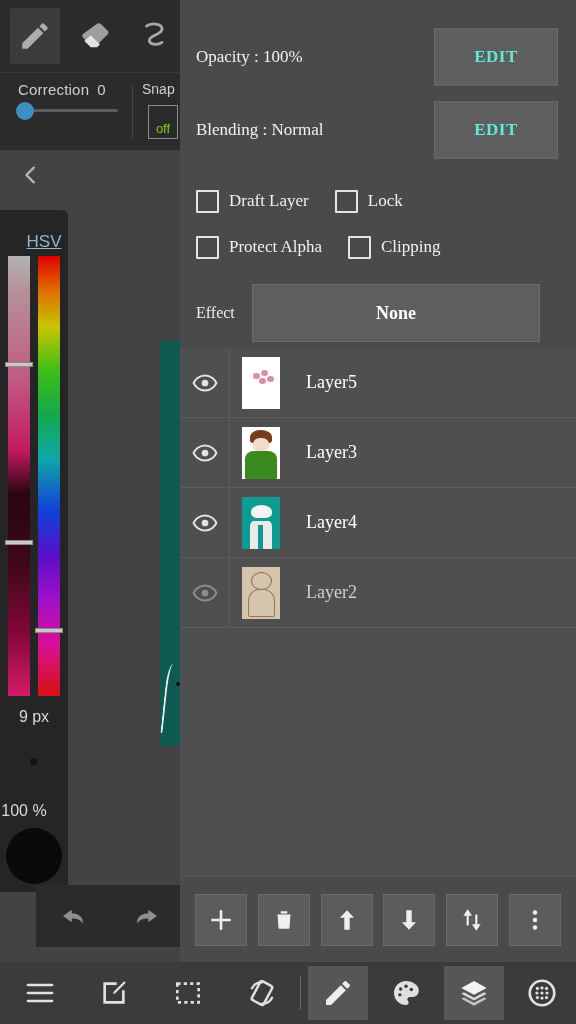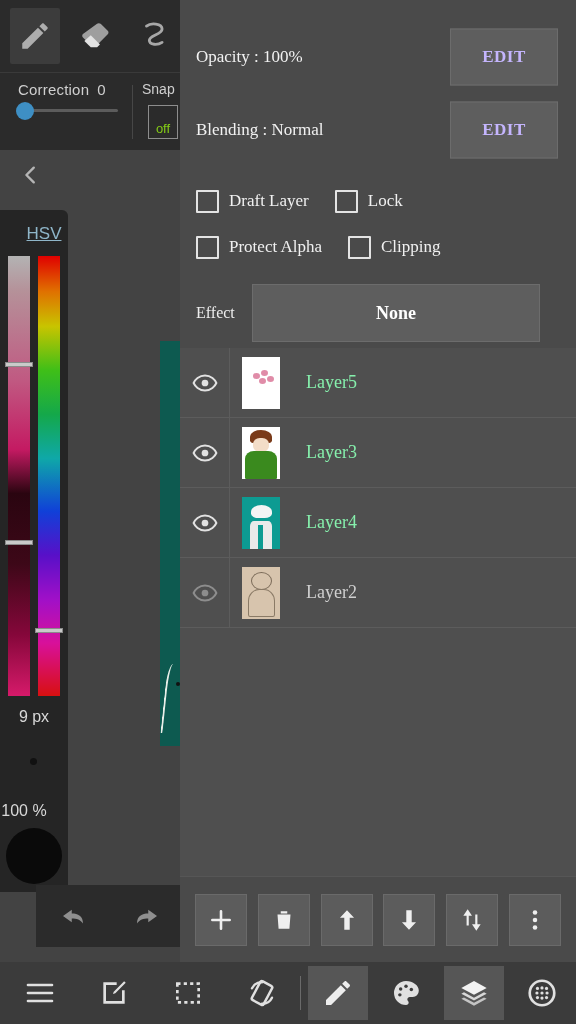--- a/index.html
+++ b/index.html
@@ -84,21 +84,21 @@
     display: flex; align-items: center; justify-content: center;
   }
   .back-chevron svg { width: 22px; height: 22px; }
 
   
   .hsv-panel {
     position: absolute; left: 0; top: 210px; width: 68px; height: 682px;
     background: #252525; border-radius: 0 6px 6px 0;
   }
   .hsv-title {
-    position: absolute; left: 0; top: 14px; width: 88px;
+    position: absolute; left: 0; top: 22px; width: 88px;
     text-align: center; font-size: 17px; color: #8fb6c9;
     text-decoration: underline;
   }
   .sv-bar {
     position: absolute; left: 8px; top: 46px; width: 22px; height: 440px;
     background: linear-gradient(to bottom,
       #b3b3b3 0%, #b59199 8%, #c05a82 28%, #c41a62 44%,
       #2a0510 54%, #3d0818 70%, #85073a 86%, #d61a6a 100%);
   }
   .hue-bar {
@@ -147,24 +147,24 @@
     background: #4a4a4a;
     font-family: Liberation Serif, serif;
   }
   .prop-row { position: relative; height: 73px; }
   .prop-label {
     position: absolute; left: 16px; top: 50%; transform: translateY(-50%);
     font-size: 17px; color: #f2f2f2;
   }
   .edit-btn {
     position: absolute; right: 18px; top: 50%; transform: translateY(-50%);
-    width: 108px; height: 57px; background: #5e5e5e;
+    width: 124px; height: 57px; background: #5e5e5e;
     border: 1px solid #6c6c6c;
     display: flex; align-items: center; justify-content: center;
-    font-size: 17px; color: #c4b5fd; font-weight: bold; letter-spacing: .5px; margin-left: 31px;
+    font-size: 17px; color: #5eead4; font-weight: bold; letter-spacing: .5px; margin-left: 31px;
   }
   .opacity-row { margin-top: 20px; }
 
   .chk-grid { margin-top: 12px; padding-left: 16px; }
   .chk-line { display: flex; align-items: center; height: 46px; }
   .chk-item { display: flex; align-items: center; }
   .chk-box {
     width: 23px; height: 23px; border: 2px solid #e4e4e4;
     background: transparent; border-radius: 1px; flex: none;
   }
@@ -196,21 +196,21 @@
   }
   .eye-cell svg { width: 26px; height: 26px; }
   .thumb-cell {
     width: 62px; display: flex; align-items: center; justify-content: center;
     height: 100%;
   }
   .thumb {
     width: 38px; height: 52px; background: #fff;
     position: relative; overflow: hidden;
   }
-  .layer-name { margin-left: 14px; font-size: 18px; color: #86efac; }
+  .layer-name { margin-left: 14px; font-size: 18px; color: #ffffff; }
   .layer-row.dim .layer-name { color: #cfcfcf; }
   .gear-cell {
     position: absolute; right: 16px; top: 50%; transform: translateY(-50%);
   }
   .gear-cell svg { width: 28px; height: 28px; }
 
   
   .t-dots i {
     position: absolute; width: 7px; height: 6px; border-radius: 50%;
     background: #e08ca8;

